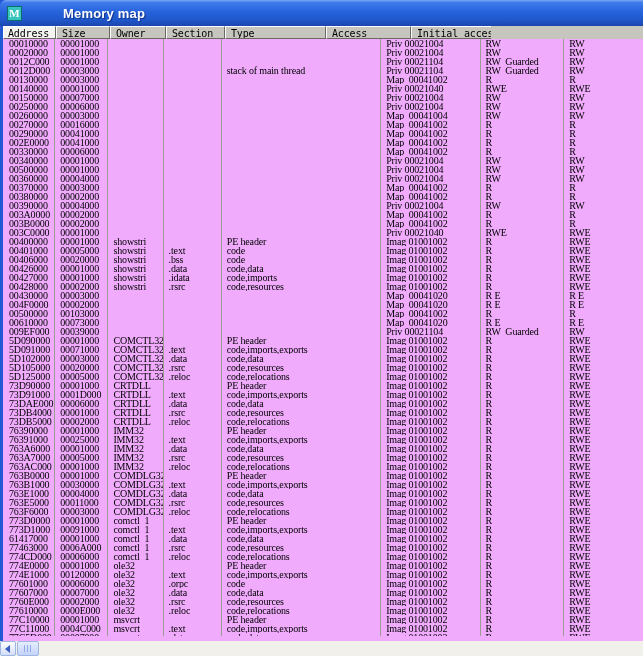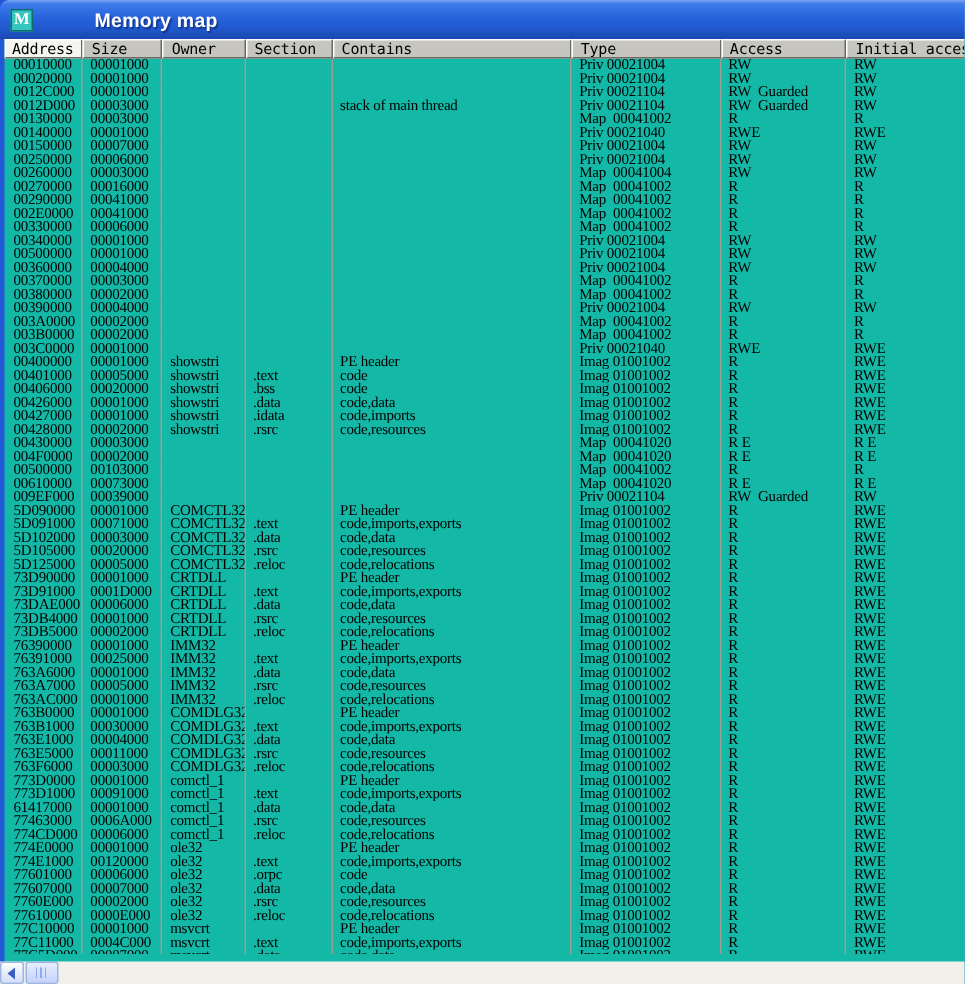--- a/index.html
+++ b/index.html
@@ -10,21 +10,21 @@
   .titlebar{position:absolute;left:0;top:0;right:0;height:26px;
     background:linear-gradient(180deg,#7AA6F4 0%,#3E7BEA 10%,#2763DC 45%,#2058CC 75%,#1A46AE 100%);
     border-radius:6px 0 0 0;display:flex;align-items:center;}
   .title-icon{width:15px;height:15px;margin:0 5px 0 7px;background:#35C4BE;
     border:1px solid #0E6E6A;box-sizing:border-box;color:#fff;
     font:bold 11px/13px "Liberation Serif",serif;text-align:center;}
   .title-text{color:#fff;font:bold 13px "Liberation Sans",sans-serif;
     text-shadow:1px 1px 1px #11338A;letter-spacing:.2px;padding-left:36px;}
 
   
-  .client{position:absolute;left:3px;top:26px;right:0;bottom:4px;background:#14b8a6;overflow:hidden;}
+  .client{position:absolute;left:3px;top:26px;right:0;bottom:4px;background:#f0abfc;overflow:hidden;}
 
   
   .header{display:flex;height:13px;background:#C6C6BE;}
   .hcell{box-sizing:border-box;height:13px;padding:1px 0 0 5px;overflow:hidden;
     font-size:10px;line-height:11px;letter-spacing:-.15px;white-space:pre;color:#000;
     background:#C6C6BE;border:1px solid #6A6A64;border-top-color:#FFFFFF;border-left-color:#FFFFFF;}
   .hcell.hl{background:#F4F4F0;}
 
   
   .rows{height:597px;overflow:hidden;font-family:Liberation Serif, serif;}
@@ -62,21 +62,20 @@
     <div class="title-icon">M</div>
     <div class="title-text">Memory map</div>
   </div>
 
   <div class="client">
     <div class="header" id="header">
         <div class="hcell c0 hl">Address</div>
         <div class="hcell c1">Size</div>
         <div class="hcell c2">Owner</div>
         <div class="hcell c3">Section</div>
-        <div class="hcell c4">Contains</div>
         <div class="hcell c5">Type</div>
         <div class="hcell c6">Access</div>
         <div class="hcell c7">Initial access</div>
       </div>
     <div class="rows" id="rows">
         <div class="row">
           <div class="cell c0">00010000</div>
           <div class="cell c1">00001000</div>
           <div class="cell c2"></div>
           <div class="cell c3"></div>

